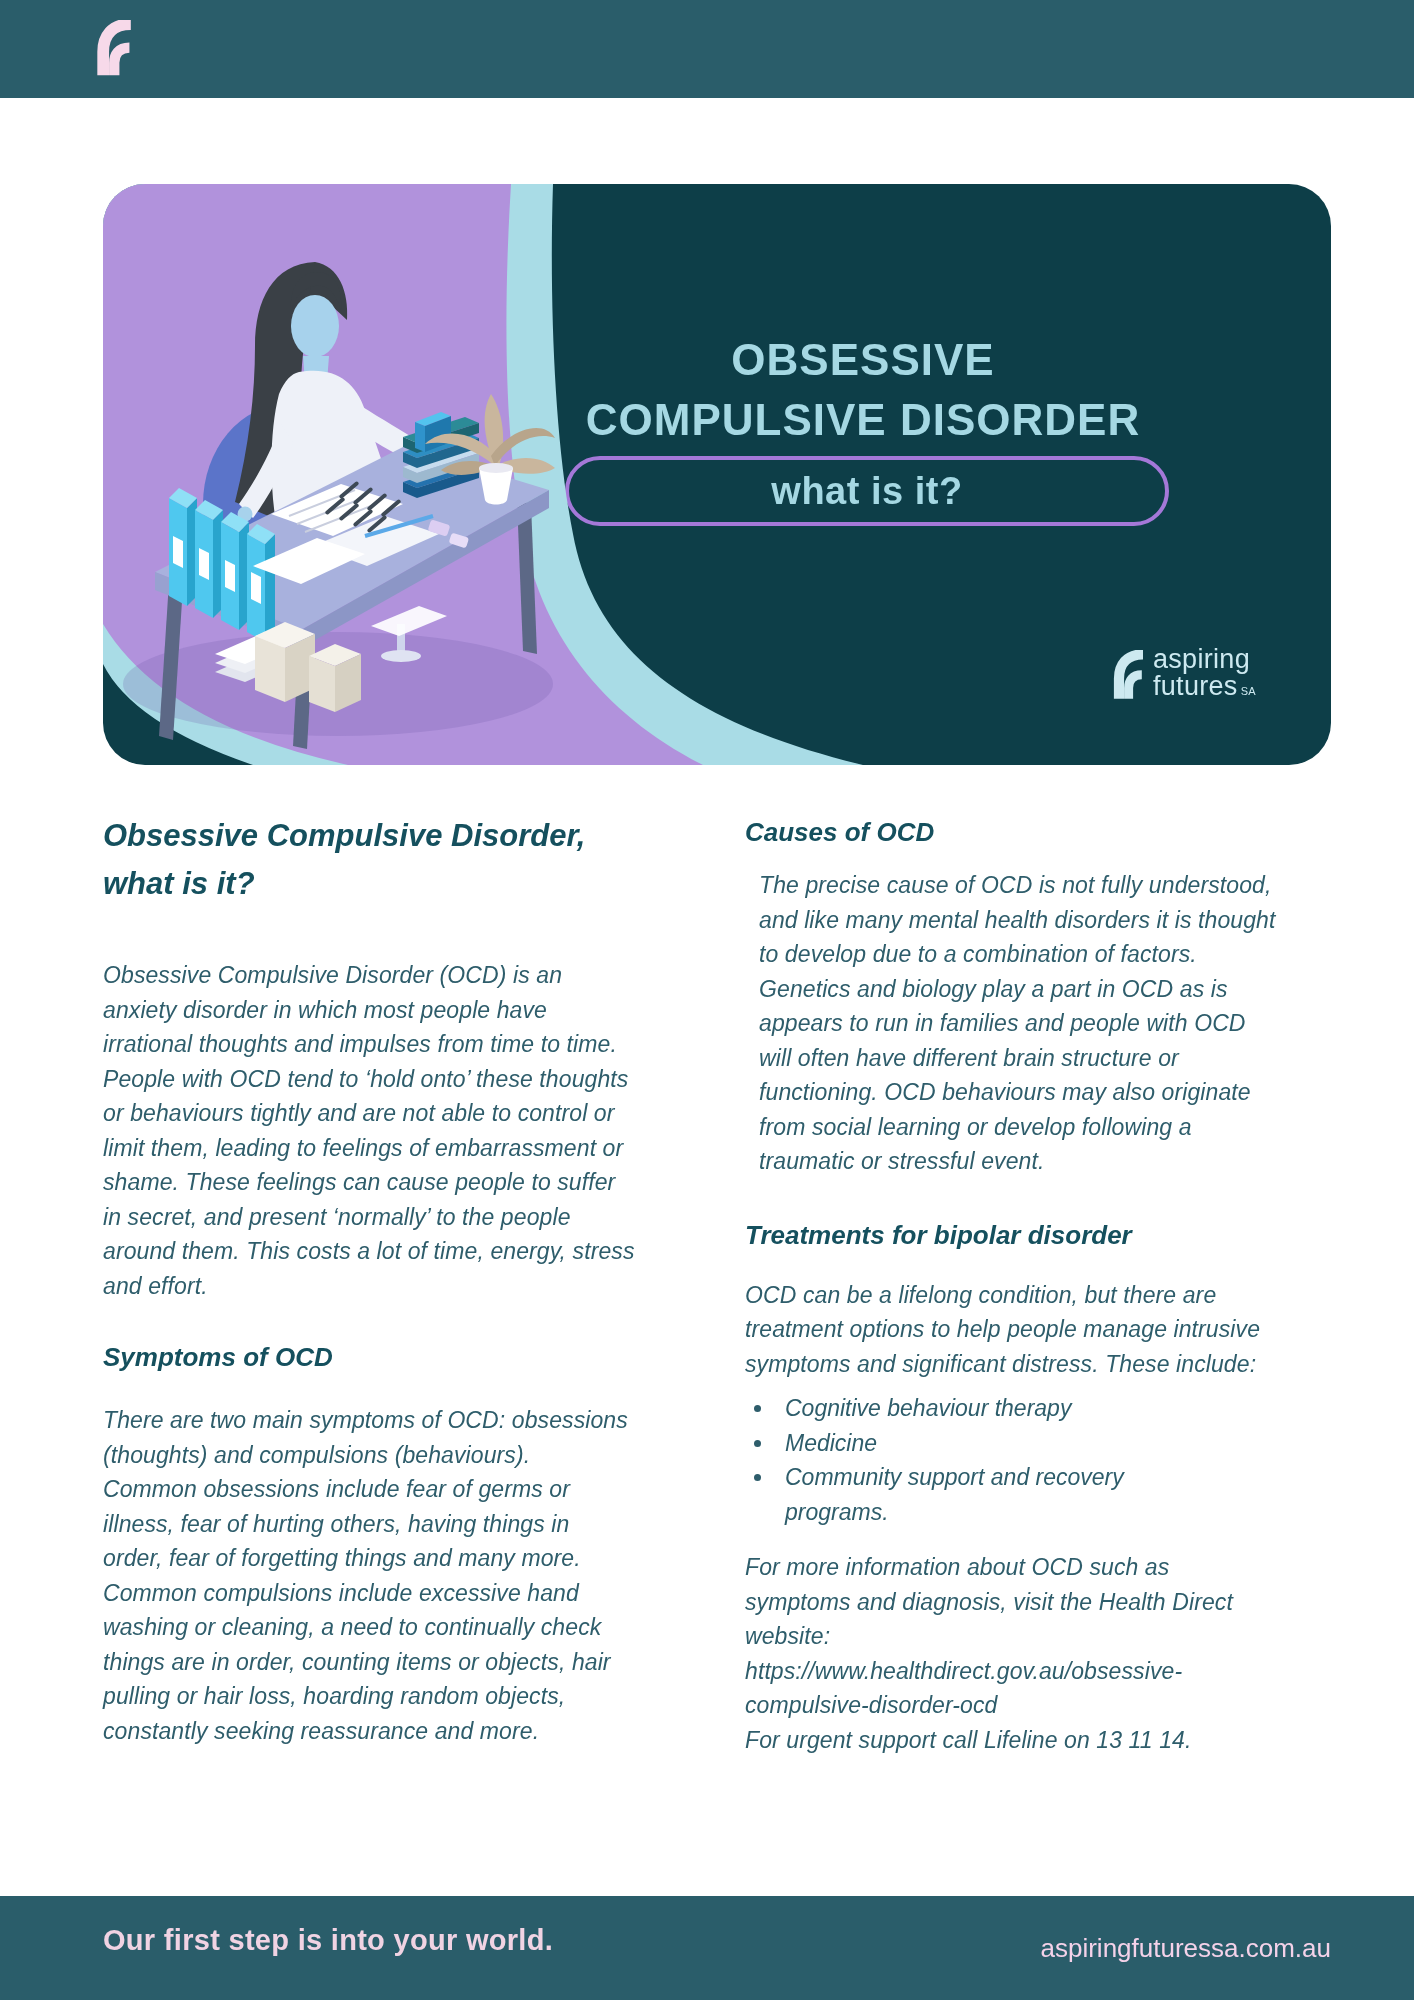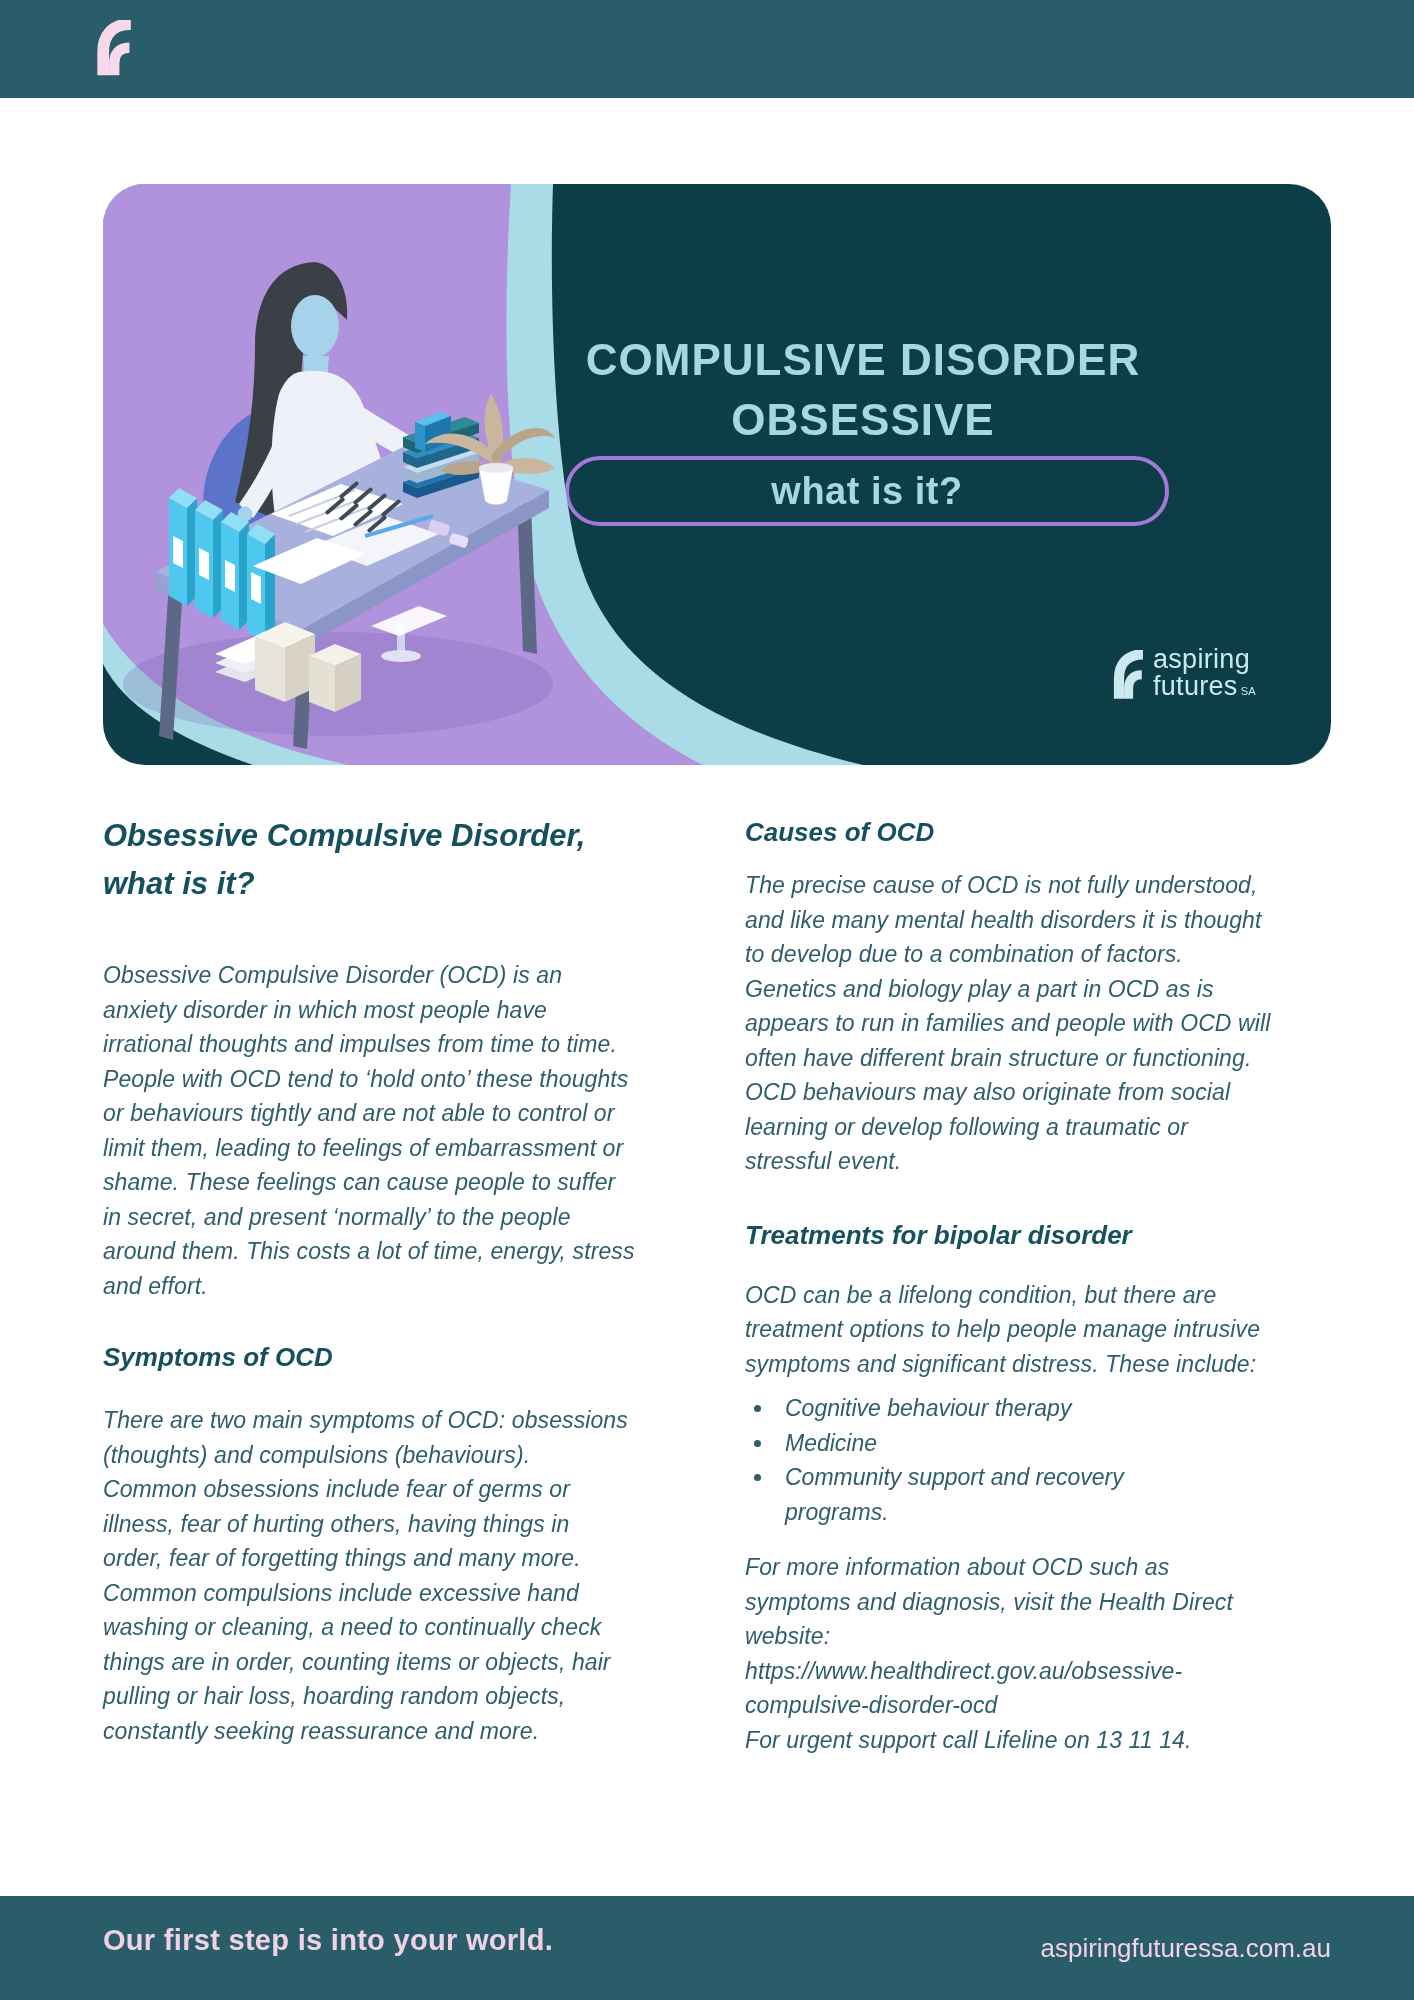--- a/index.html
+++ b/index.html
@@ -28,21 +28,21 @@
   
   .col{position:absolute;top:812px;width:532px;color:#2e5d6b;font-style:italic;}
   .col.left{left:103px;}
   .col.right{left:745px;top:814px;}
   .h-main{color:#15505e;font-size:31px;line-height:48px;font-weight:700;white-space:pre-line;}
   .h-sec{color:#15505e;font-size:26px;line-height:36px;font-weight:700;}
   .para{font-size:23px;line-height:34.5px;white-space:pre-line;letter-spacing:.1px;}
   .left .intro{margin-top:50px;}
   .left .h-sec{margin-top:36px;}
   .left .symptoms{margin-top:28px;}
-  .right .causes{margin-top:18px;}
+  .right .causes{margin-top:18px;margin-left:14px;}
   .right .h-treat{margin-top:38px;}
   .right .treat-intro{margin-top:25px;}
   .bullets{margin:10px 0 0 0;padding:0 0 0 30px;}
   .bullets li{font-size:23px;line-height:34.5px;padding-left:10px;white-space:pre-line;}
   .right .moreinfo{margin-top:21px;}
 
   
   .footer{position:absolute;left:0;top:1896px;width:1414px;height:104px;background:#2a5d6a;}
   .footer .tagline{position:absolute;left:103px;top:0;height:88px;display:flex;align-items:center;
                    color:#f0d3e3;font-size:29px;font-weight:600;letter-spacing:.3px;}
@@ -57,22 +57,22 @@
   <div class="topbar">
     <svg class="mark" viewBox="0 0 60 84">
       <path d="M50,6 C22,6 10,24 10,46 L10,80" fill="none" stroke="#f7d9e9" stroke-width="17"></path>
       <path d="M48,40 C32,40 26,50 26,62 L26,80" fill="none" stroke="#f7d9e9" stroke-width="15"></path>
     </svg>
   </div>
 
   <div class="hero">
 
     <div class="hero-title">
+      <div>OBSESSIVE</div>
       <div>COMPULSIVE DISORDER</div>
-      <div>OBSESSIVE</div>
     </div>
 
     <div class="pill">
       <span class="pill-text">what is it?</span>
     </div>
 
     <svg class="curves hero-layer" viewBox="0 0 1228 581" preserveAspectRatio="none">
 
       <path d="M0,0 L450,0 C446,120 452,260 470,350 C492,470 590,540 760,581 L150,581 Q30,540 0,480 Z" fill="#a9dce6"></path>
 

